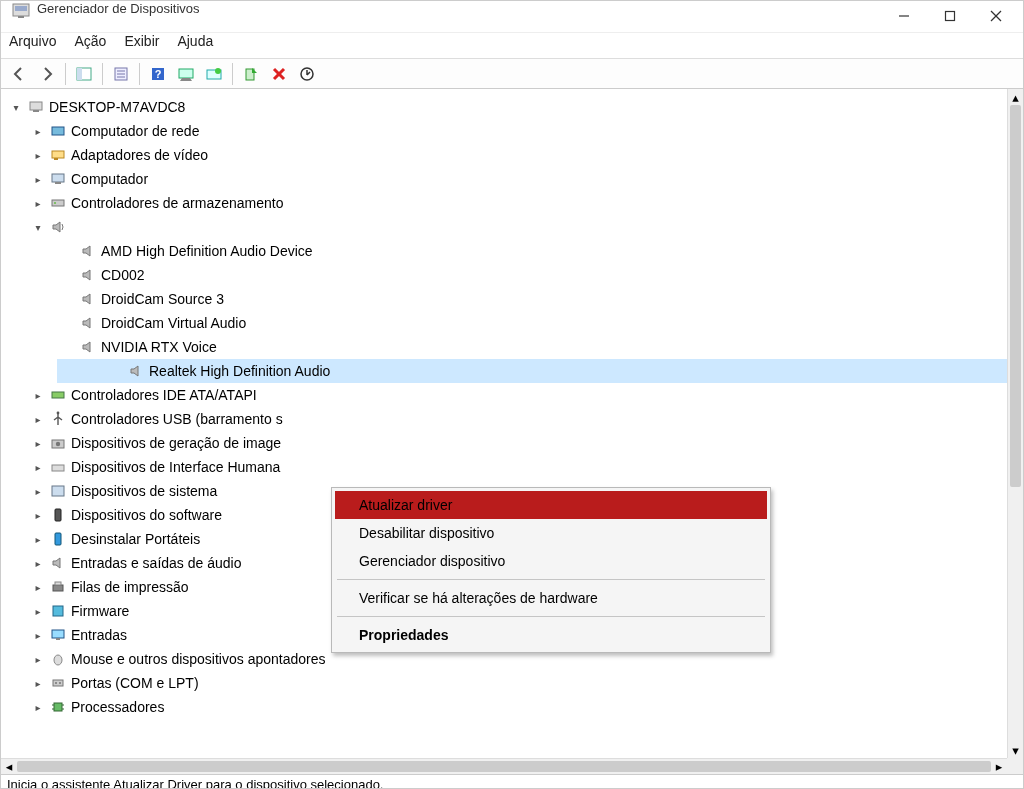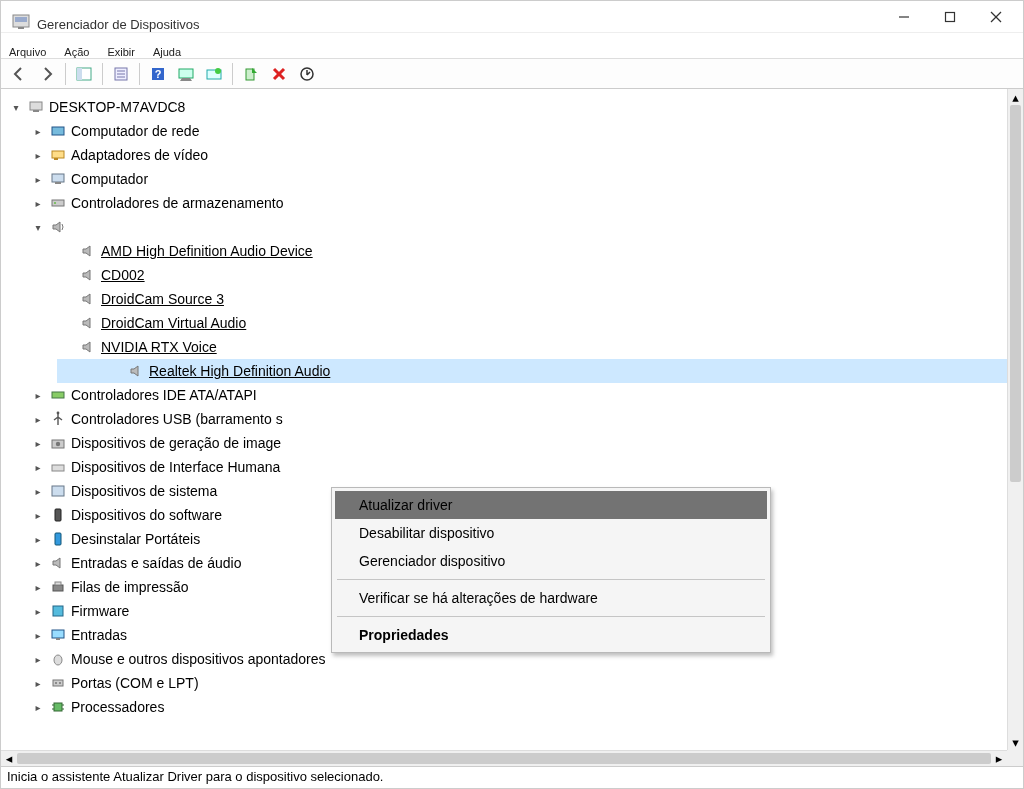--- a/index.html
+++ b/index.html
@@ -10,45 +10,45 @@
     width: 1024px;
     height: 789px;
     overflow: hidden;
     display: flex;
     flex-direction: column;
     border: 1px solid #ccc;
   }
   
   .titlebar {
     display: flex;
-    align-items: flex-end;
+    align-items: flex-start;
     height: 32px;
     padding: 0 4px;
     border-bottom: 1px solid #eee;
   }
   .titlebar .app-icon {
     width: 20px; height: 20px;
     margin: 0 6px;
   }
   .titlebar .title { flex: 1; font-size: 13px; color: #333; }
   .win-controls { display: flex; }
   .win-btn {
     width: 46px; height: 30px;
     display: flex; align-items: center; justify-content: center;
     color: #444;
   }
   .win-btn svg { width: 12px; height: 12px; }
   
   .menubar {
     display: flex;
-    align-items: flex-end;
+    align-items: flex-start;
     height: 26px;
     padding: 0 8px;
     gap: 18px;
-    font-size: 11px;
+    font-size: 14px;
     color: #222;
     border-bottom: 1px solid #ddd;
   }
   
   .toolbar {
     display: flex;
     align-items: center;
     height: 30px;
     padding: 0 6px;
     gap: 4px;
@@ -91,63 +91,63 @@
   .node .nicon {
     width: 18px; height: 18px; margin: 0 4px;
     display:inline-flex; align-items:center; justify-content:center;
   }
   .node.selected {
     background: #cde8ff;
     margin-left: 48px;
   }
   .indent-0 { padding-left: 0px; }
   .indent-1 { padding-left: 22px; }
-  .indent-2 { padding-left: 52px; text-decoration: underline; }
+  .indent-2 { padding-left: 52px; }
   
   .scroll-v {
     position:absolute; right:0; top:0; bottom:16px; width:16px;
     background:#f0f0f0; border-left:1px solid #ddd;
     display:flex; flex-direction:column;
   }
   .scroll-v .arrow { height:16px; display:flex; align-items:center; justify-content:center; }
   .scroll-v .track { flex:1; position:relative; }
   .scroll-v .thumb { position:absolute; left:2px; right:2px; top:0; height:60%; background:#ccc; border-radius:2px; }
   .scroll-h {
     position:absolute; left:0; right:16px; bottom:0; height:16px;
     background:#f0f0f0; border-top:1px solid #ddd;
     display:flex;
   }
   .scroll-h .arrow { width:16px; display:flex; align-items:center; justify-content:center; }
   .scroll-h .track { flex:1; position:relative; }
   .scroll-h .thumb { position:absolute; top:2px; bottom:2px; left:0; width:100%; background:#ccc; border-radius:2px; }
   .scroll-corner { position:absolute; right:0; bottom:0; width:16px; height:16px; background:#f0f0f0; }
   
   .statusbar {
-    height: 22px;
+    height: 14px;
     padding: 2px 6px;
     font-size: 13px;
     border-top: 1px solid #ccc;
     background: #fff;
   }
   
   .ctxmenu {
     position: absolute;
     left: 330px;
     top: 398px;
     width: 440px;
     background: #f5f5f5;
     border: 1px solid #b9b9b9;
     box-shadow: 2px 3px 4px rgba(0,0,0,0.25);
     padding: 3px;
     font-size: 14px;
   }
   .ctxitem {
     padding: 6px 24px;
   }
-  .ctxitem.highlight { background: #737373; }
+  .ctxitem.highlight { background: #b91c1c; }
   .ctxsep { height:1px; background:#c5c5c5; margin:4px 2px; }
   .ctxitem.bold { font-weight: bold; }
 </style>
 </head>
 <body>
 
 <div class="titlebar">
   <span class="app-icon">
     <svg viewBox="0 0 20 20">
         <rect x="2" y="3" width="16" height="12" fill="#ddd" stroke="#888"></rect>

